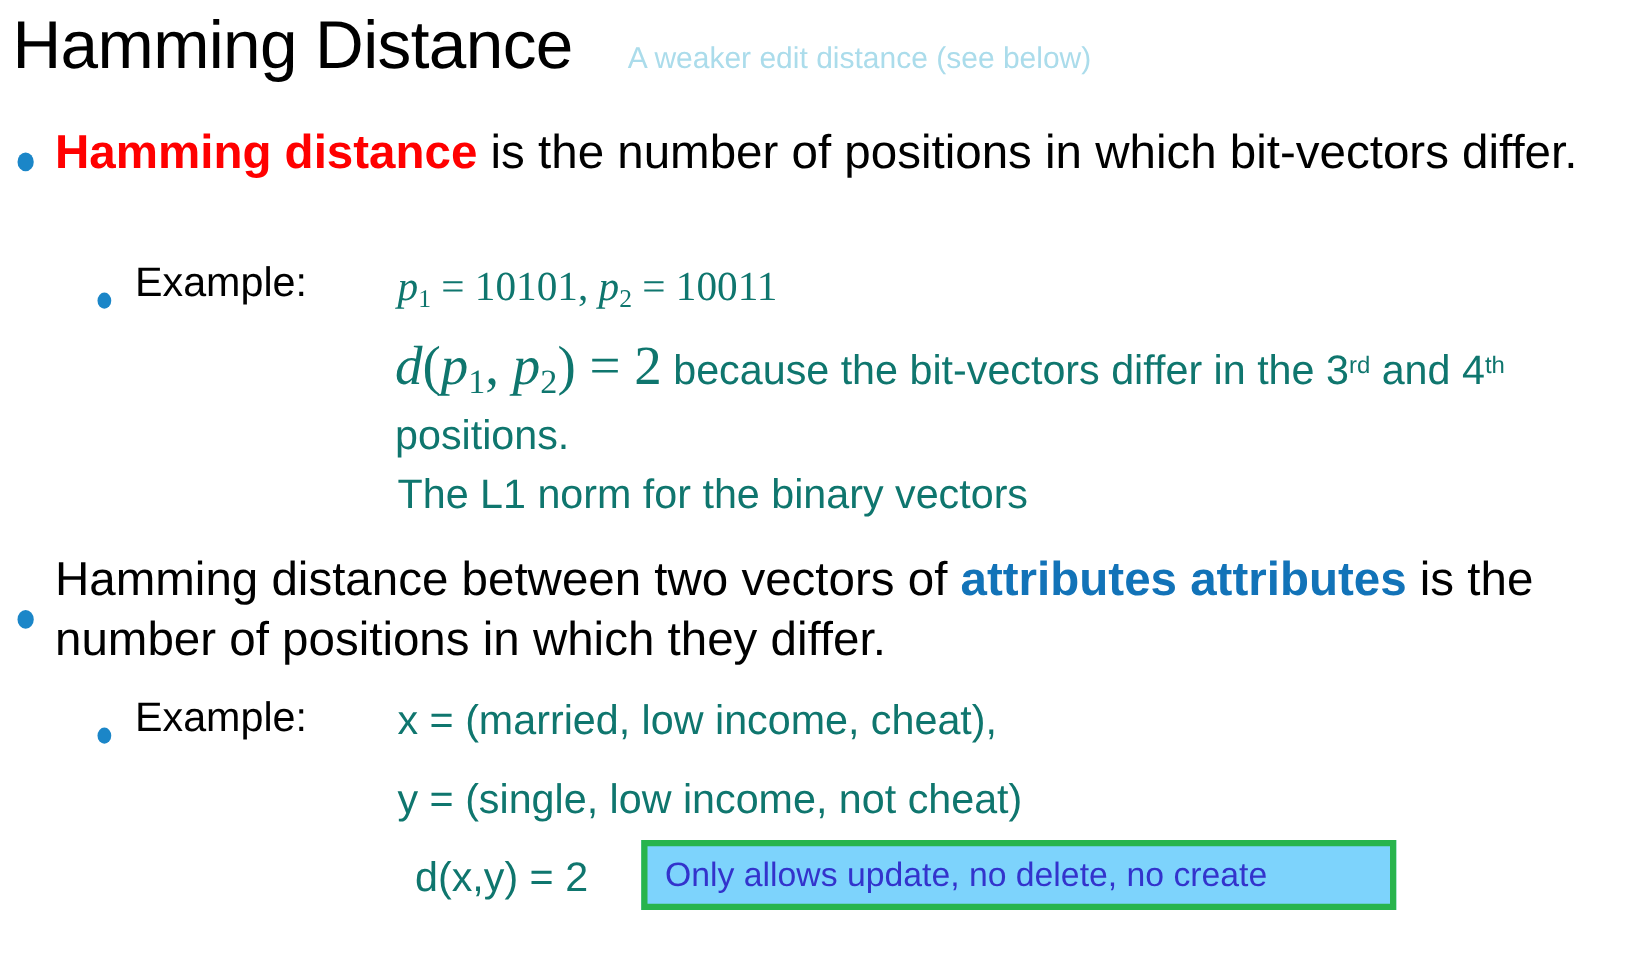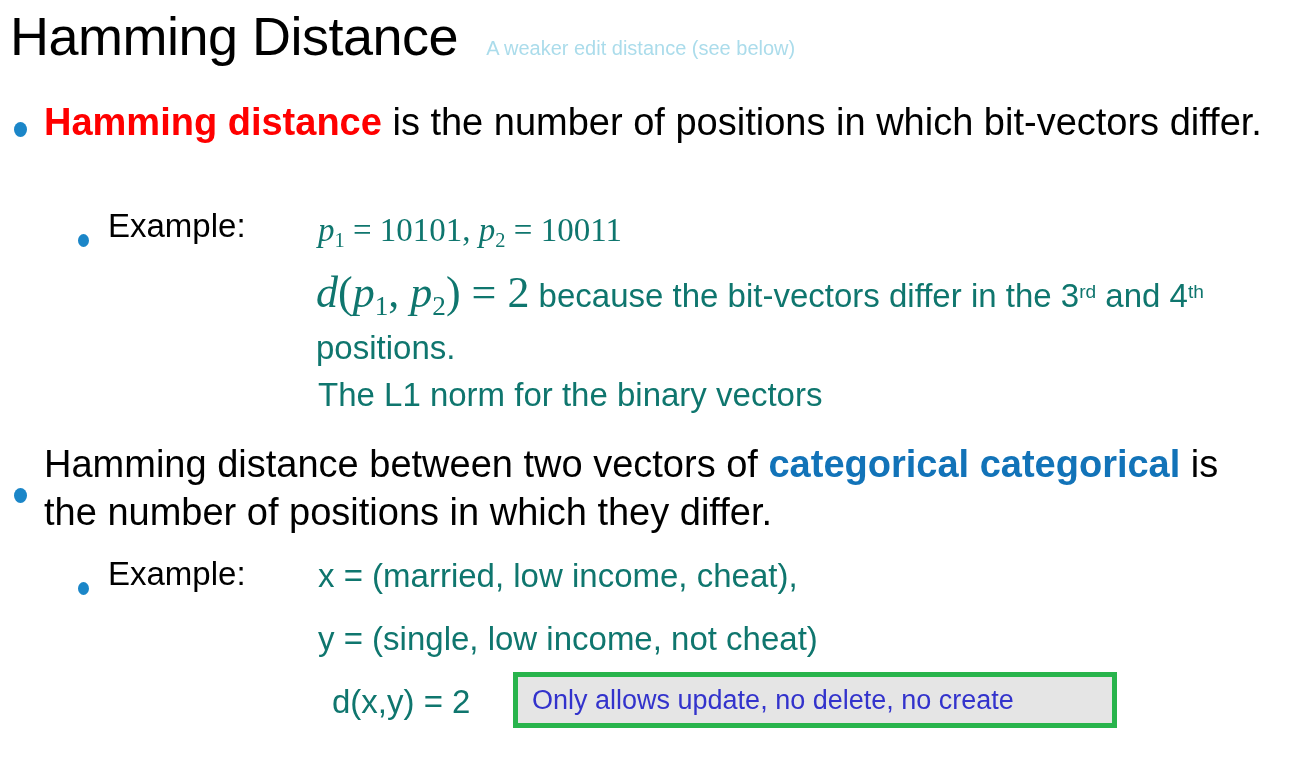--- a/index.html
+++ b/index.html
@@ -28,24 +28,24 @@
     white-space: nowrap;
   }
   .slide-title {
     font-size: 54px;
     line-height: 60px;
     font-weight: 400;
     color: #000000;
     letter-spacing: -0.5px;
   }
   .slide-subtitle {
-    font-size: 20px;
+    font-size: 24px;
     line-height: 32px;
     color: #ABDCEB;
-    margin-left: 28px;
+    margin-left: 44px;
     font-weight: 400;
   }
 
   
   .lvl1 {
     position: absolute;
     left: 14px;
     width: 1290px;
     display: flex;
     align-items: center;
@@ -118,21 +118,21 @@
 
   
   .callout {
     position: absolute;
     left: 513px;
     top: 672px;
     width: 604px;
     height: 56px;
     box-sizing: border-box;
     border: 5px solid #28B44C;
-    background: #e5e5e5;
+    background: #7dd3fc;
     display: flex;
     align-items: center;
   }
   .callout .ctext {
     font-size: 27px;
     line-height: 30px;
     color: #3333CC;
     padding-left: 14px;
     white-space: nowrap;
   }
@@ -156,21 +156,21 @@
 </div>
 
 <div class="row math" style="left:318px; top:209px;"><span class="var">p</span><sub>1</sub><span> = </span><span>10101</span><span>, </span><span class="var">p</span><sub>2</sub><span> = </span><span>10011</span></div>
 
 <div class="row wrapish" style="left:316px; top:272px; width:988px;"><span class="math"><span class="var">d</span><span>(</span><span class="var">p</span><sub>1</sub><span>, </span><span class="var">p</span><sub>2</sub><span>)</span><span> = </span><span>2</span></span><span> because the bit-vectors differ in the 3</span><sup class="ord">rd</sup><span> and 4</span><sup class="ord">th</sup><span> positions.</span></div>
 
 <div class="row" style="left:318px; top:374px;text-align:right;">The L1 norm for the binary vectors</div>
 
 <div class="lvl1" style="top:440px; width:1250px;">
   <span class="dot"></span>
-  <span class="txt"><span>Hamming distance between two vectors of </span><span class="hl-blue">categorical categorical</span><span> is the number of positions in which they differ.</span></span>
+  <span class="txt"><span>Hamming distance between two vectors of </span><span class="hl-blue">attributes attributes</span><span> is the number of positions in which they differ.</span></span>
 </div>
 
 <div class="lvl2" style="top:553px;">
   <span class="dot"></span>
   <span class="txt">Example:</span>
 </div>
 
 <div class="row" style="left:318px; top:555px;">x = (married, low income, cheat),</div>
 <div class="row" style="left:318px; top:618px;">y = (single, low income, not cheat)</div>
 <div class="row" style="left:332px; top:681px;">d(x,y) = 2</div>

